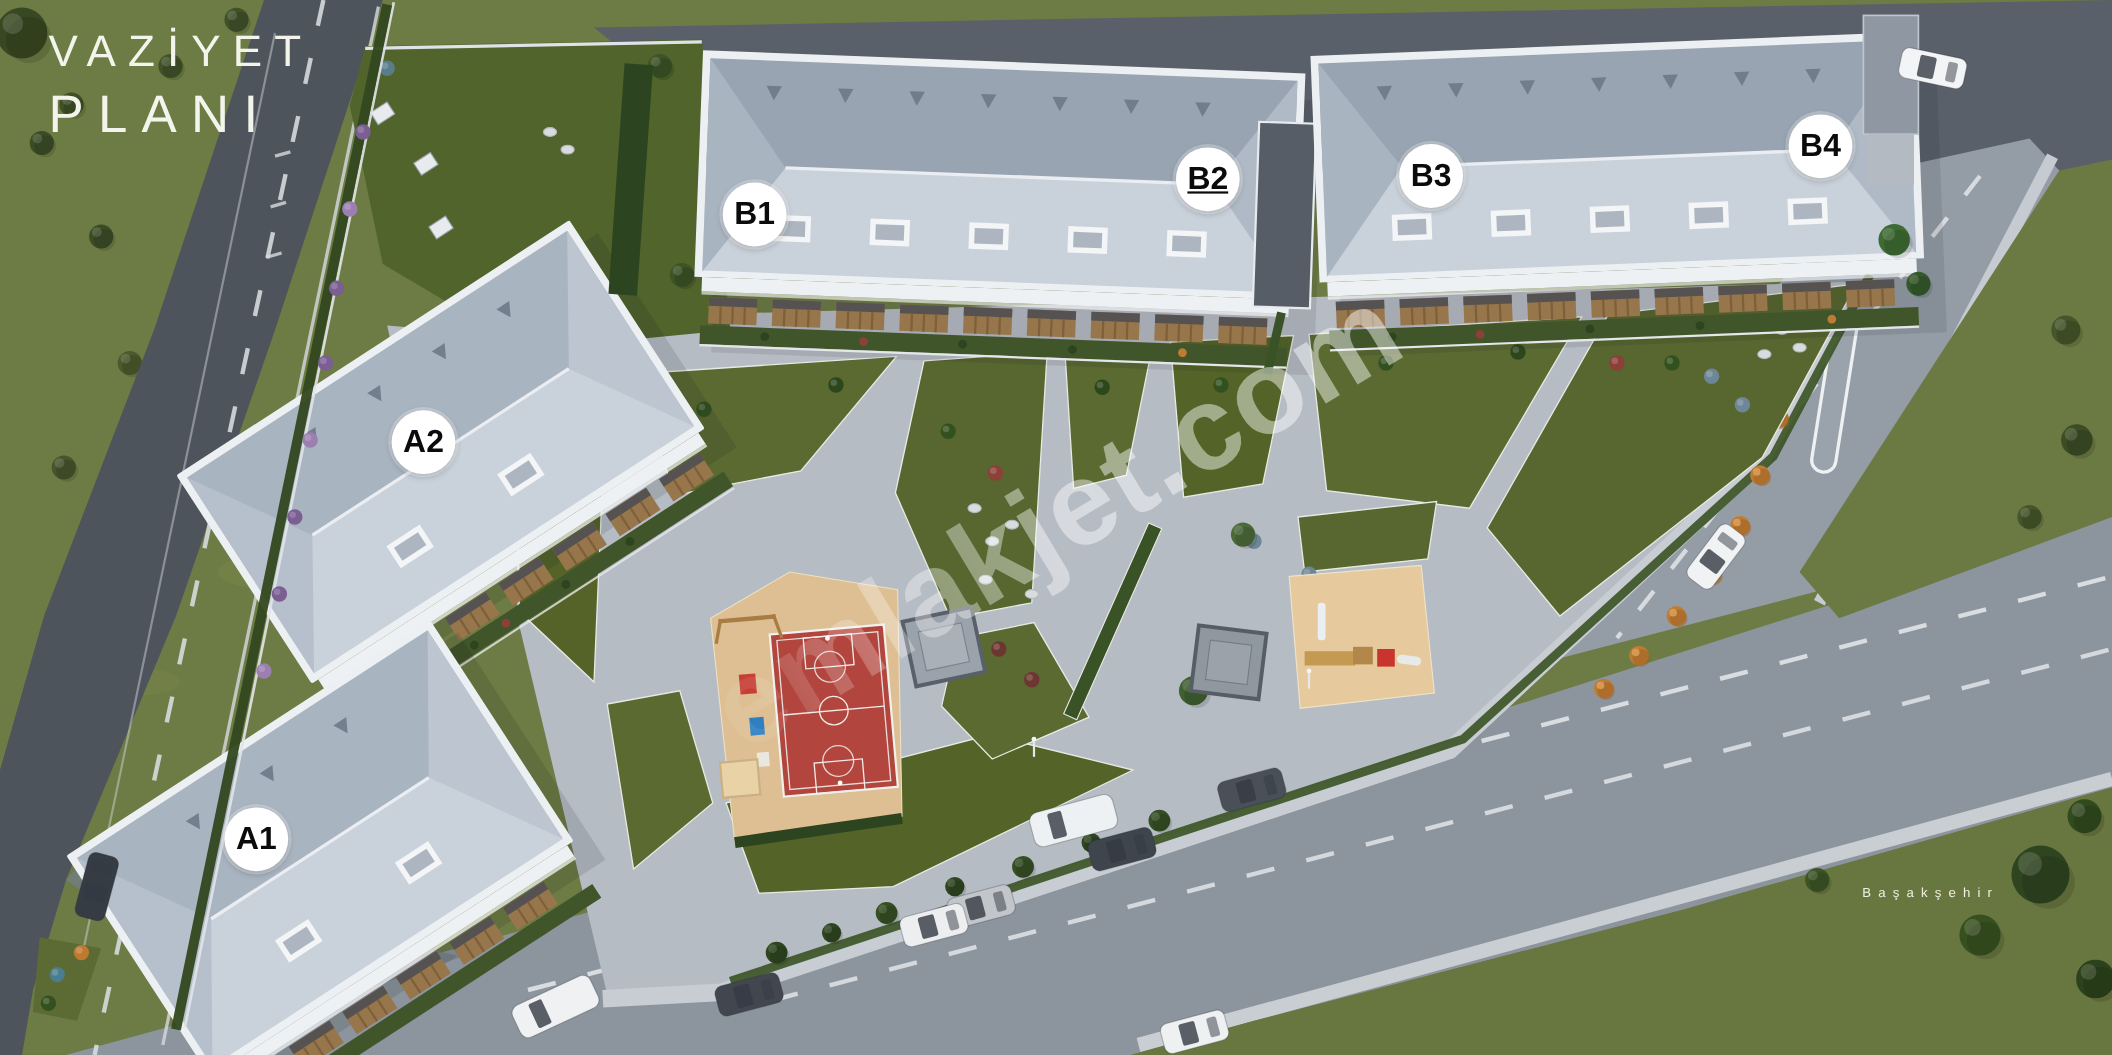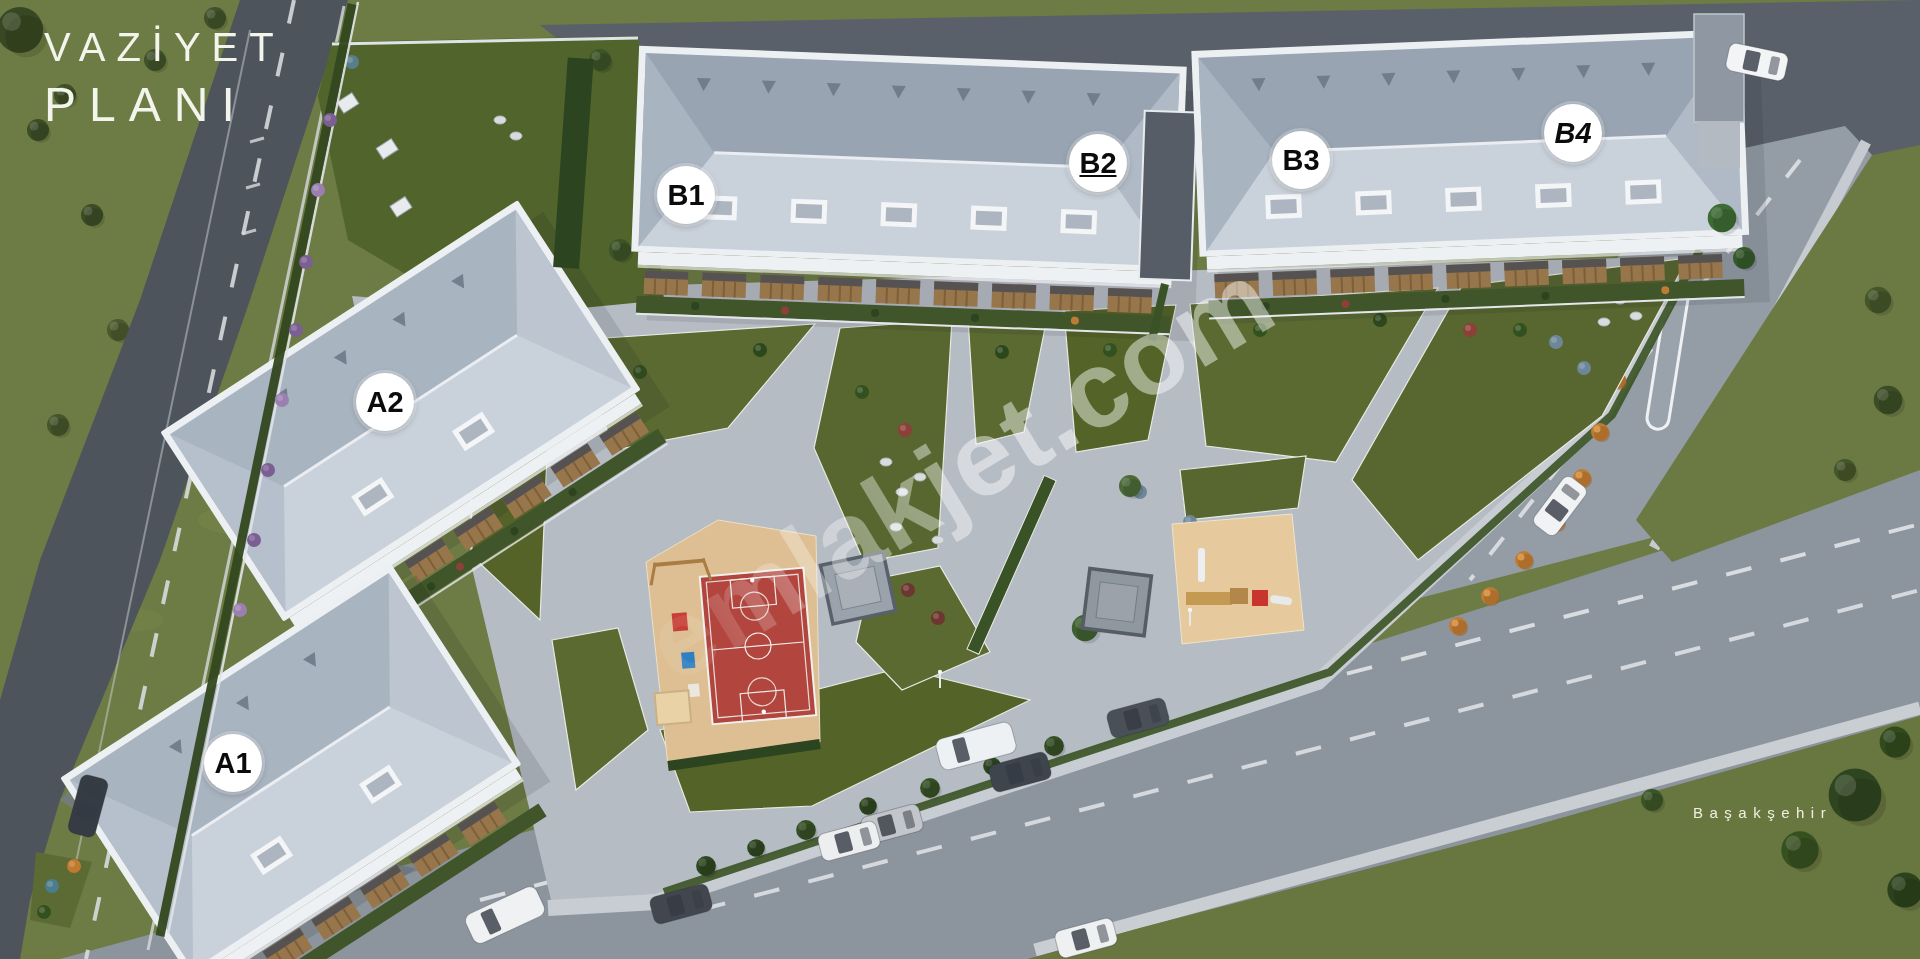--- a/index.html
+++ b/index.html
@@ -16,21 +16,21 @@
          transform:rotate(-31deg);pointer-events:none;white-space:nowrap;
          -webkit-mask-image:linear-gradient(90deg,rgba(0,0,0,0) 0%,rgba(0,0,0,.2) 13%,rgba(0,0,0,.75) 32%,#000 55%);
          mask-image:linear-gradient(90deg,rgba(0,0,0,0) 0%,rgba(0,0,0,.2) 13%,rgba(0,0,0,.75) 32%,#000 55%);}
   .logo{position:absolute;left:1693px;top:802px;color:#efe9d6;pointer-events:none;}
   .logo .brandrow{position:relative;height:58px;}
   .logo .brand{font-size:44px;letter-spacing:0px;}
   .logo .one{position:absolute;left:148px;top:-18px;color:#57a33c;font-size:98px;font-weight:700;
              font-style:italic;line-height:1;}
   .logo .leaf{position:absolute;left:-3px;top:-9px;width:17px;height:10px;background:#55a33a;
              border-radius:90% 10% 90% 10%;transform:rotate(-32deg);}
-  .logo .sub{margin-top:2px;font-size:15px;letter-spacing:6.5px;color:#f2efe2;}
+  .logo .sub{margin-top:2px;font-size:12px;letter-spacing:6.5px;color:#f2efe2;}
 </style>
 </head>
 <body>
 
 <div class="stage">
 <svg width="1920" height="959" viewBox="0 0 1920 959">
   <defs>
     <g id="tree">
           <circle r="11" fill="currentColor"></circle>
           <circle cx="3" cy="3" r="10" fill="#000" opacity=".12"></circle>
@@ -489,20 +489,20 @@
     </div>
   <div class="badge" style="left:657px;top:166px;">
       <span>B1</span>
     </div>
   <div class="badge" style="left:1069px;top:134px;text-decoration:underline;">
       <span>B2</span>
     </div>
   <div class="badge" style="left:1272px;top:131px;">
       <span>B3</span>
     </div>
-  <div class="badge" style="left:1544px;top:104px;font-style:italic;">
+  <div class="badge" style="left:1626px;top:104px;">
       <span>B4</span>
     </div>
 
   <div class="logo">
     <div class="sub">Başakşehir</div>
   </div>
 </div>
 
 </body></html>

